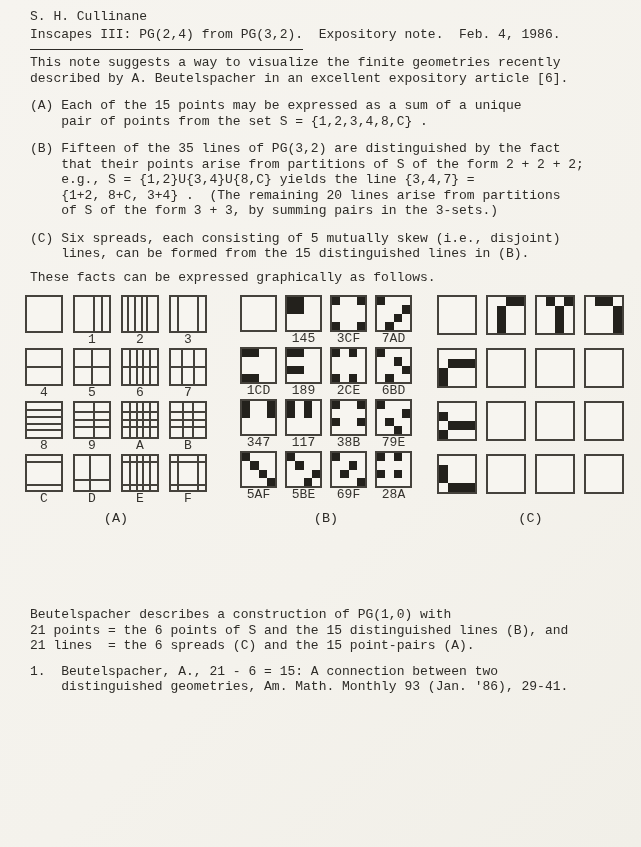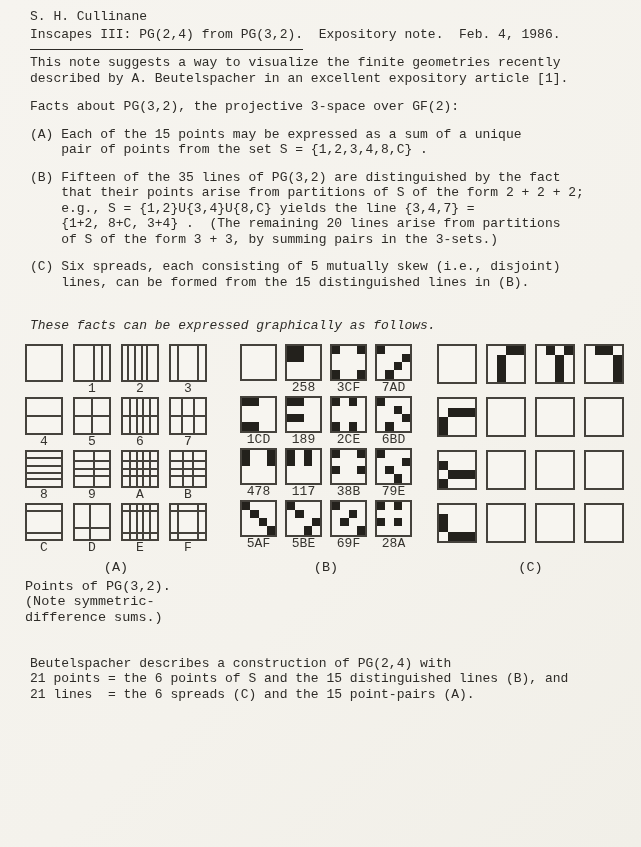--- a/index.html
+++ b/index.html
@@ -18,21 +18,21 @@
     margin-left:30px;
   }
   .author{padding-top:9px;}
   .titleline{margin-top:2px;}
   .u{border-bottom:1.6px solid #2e2c28;padding-bottom:7px;margin-top:44px;}
   .intro{margin-top:13px;}
   .notation{margin-top:11px;}
   .hextable{margin-top:12px;margin-left:65px;}
   .facts{margin-top:13px;}
   .fact{margin-top:12px;}
-  .figintro{margin-top:28px;font-style:italic;}
+  .figintro{margin-top:8px;}
 
   .figure-row{position:relative;height:212px;margin-top:10px;}
   .fgroup{position:absolute;top:0;display:grid;}
   .fgroup-a{left:25px;grid-template-columns:repeat(4,38px);gap:2px 10px;}
   .fgroup-b{left:240px;grid-template-columns:repeat(4,37px);gap:2px 8px;}
   .fgroup-c{left:437px;grid-template-columns:repeat(4,40px);gap:2px 9px;}
   .sq{position:relative;box-sizing:border-box;border:2px solid #45423c;background:#f7f5f0;}
   .sq-a{width:38px;height:38px;}
   .sq-b{width:37px;height:37px;}
   .sq-c{width:40px;height:40px;}
@@ -59,25 +59,24 @@
 </head>
 <body>
 
 <div class="page">
 
   <div class="t author">S. H. Cullinane</div>
 
   <div class="t titleline"><span class="u">Inscapes III: PG(2,4) from PG(3,2).</span><span>  Expository note.  Feb. 4, 1986.</span></div>
 
   <div class="t intro">This note suggests a way to visualize the finite geometries recently
-described by A. Beutelspacher in an excellent expository article [1].</div>
-
-
-
-  <div class="t facts">Facts about PG(3,2), the projective 3-space over GF(2):</div>
+described by A. Beutelspacher in an excellent expository article [6].</div>
+
+
+
 
   <div class="t fact">(A) Each of the 15 points may be expressed as a sum of a unique
     pair of points from the set S = {1,2,3,4,8,C} .</div>
   <div class="t fact">(B) Fifteen of the 35 lines of PG(3,2) are distinguished by the fact
     that their points arise from partitions of S of the form 2 + 2 + 2;
     e.g., S = {1,2}U{3,4}U{8,C} yields the line {3,4,7} =
     {1+2, 8+C, 3+4} .  (The remaining 20 lines arise from partitions
     of S of the form 3 + 3, by summing pairs in the 3-sets.)</div>
   <div class="t fact">(C) Six spreads, each consisting of 5 mutually skew (i.e., disjoint)
     lines, can be formed from the 15 distinguished lines in (B).</div>
@@ -224,21 +223,21 @@
           <div class="sq sq-b"></div>
           <div class="figlabel figlabel"></div>
         </div>
         <div>
           <div class="sq sq-b">
             <span class="fcell" style="left: 0%; top: 0%;"></span>
             <span class="fcell" style="left: 25%; top: 0%;"></span>
             <span class="fcell" style="left: 0%; top: 25%;"></span>
             <span class="fcell" style="left: 25%; top: 25%;"></span>
           </div>
-          <div class="figlabel">258</div>
+          <div class="figlabel">145</div>
         </div>
         <div>
           <div class="sq sq-b">
             <span class="fcell" style="left: 0%; top: 0%;"></span>
             <span class="fcell" style="left: 75%; top: 0%;"></span>
             <span class="fcell" style="left: 0%; top: 75%;"></span>
             <span class="fcell" style="left: 75%; top: 75%;"></span>
           </div>
           <div class="figlabel">3CF</div>
         </div>
@@ -287,21 +286,21 @@
           </div>
           <div class="figlabel">6BD</div>
         </div>
         <div>
           <div class="sq sq-b">
             <span class="fcell" style="left: 0%; top: 0%;"></span>
             <span class="fcell" style="left: 75%; top: 0%;"></span>
             <span class="fcell" style="left: 0%; top: 25%;"></span>
             <span class="fcell" style="left: 75%; top: 25%;"></span>
           </div>
-          <div class="figlabel">478</div>
+          <div class="figlabel">347</div>
         </div>
         <div>
           <div class="sq sq-b">
             <span class="fcell" style="left: 0%; top: 0%;"></span>
             <span class="fcell" style="left: 50%; top: 0%;"></span>
             <span class="fcell" style="left: 0%; top: 25%;"></span>
             <span class="fcell" style="left: 50%; top: 25%;"></span>
           </div>
           <div class="figlabel">117</div>
         </div>
@@ -461,24 +460,23 @@
           <div class="sq sq-c"></div>
           <div class="figlabel figlabel-empty"></div>
         </div>
       </div>
   </div>
 
   <div class="captions">
     <div class="cap-label cap-label-a">(A)</div>
     <div class="cap-label cap-label-b">(B)</div>
     <div class="cap-label cap-label-c">(C)</div>
-    <div class="cap-text cap-text-a">Points of PG(3,2).
-(Note symmetric-
-difference sums.)</div>
   </div>
 
-  <div class="t closing">Beutelspacher describes a construction of PG(2,4) with
+  <div class="t closing">Beutelspacher describes a construction of PG(1,0) with
 21 points = the 6 points of S and the 15 distinguished lines (B), and
 21 lines  = the 6 spreads (C) and the 15 point-pairs (A).</div>
 
 
+  <div class="t refitem">1.  Beutelspacher, A., 21 - 6 = 15: A connection between two
+    distinguished geometries, Am. Math. Monthly 93 (Jan. '86), 29-41.</div>
 
 </div>
 
 </body></html>

